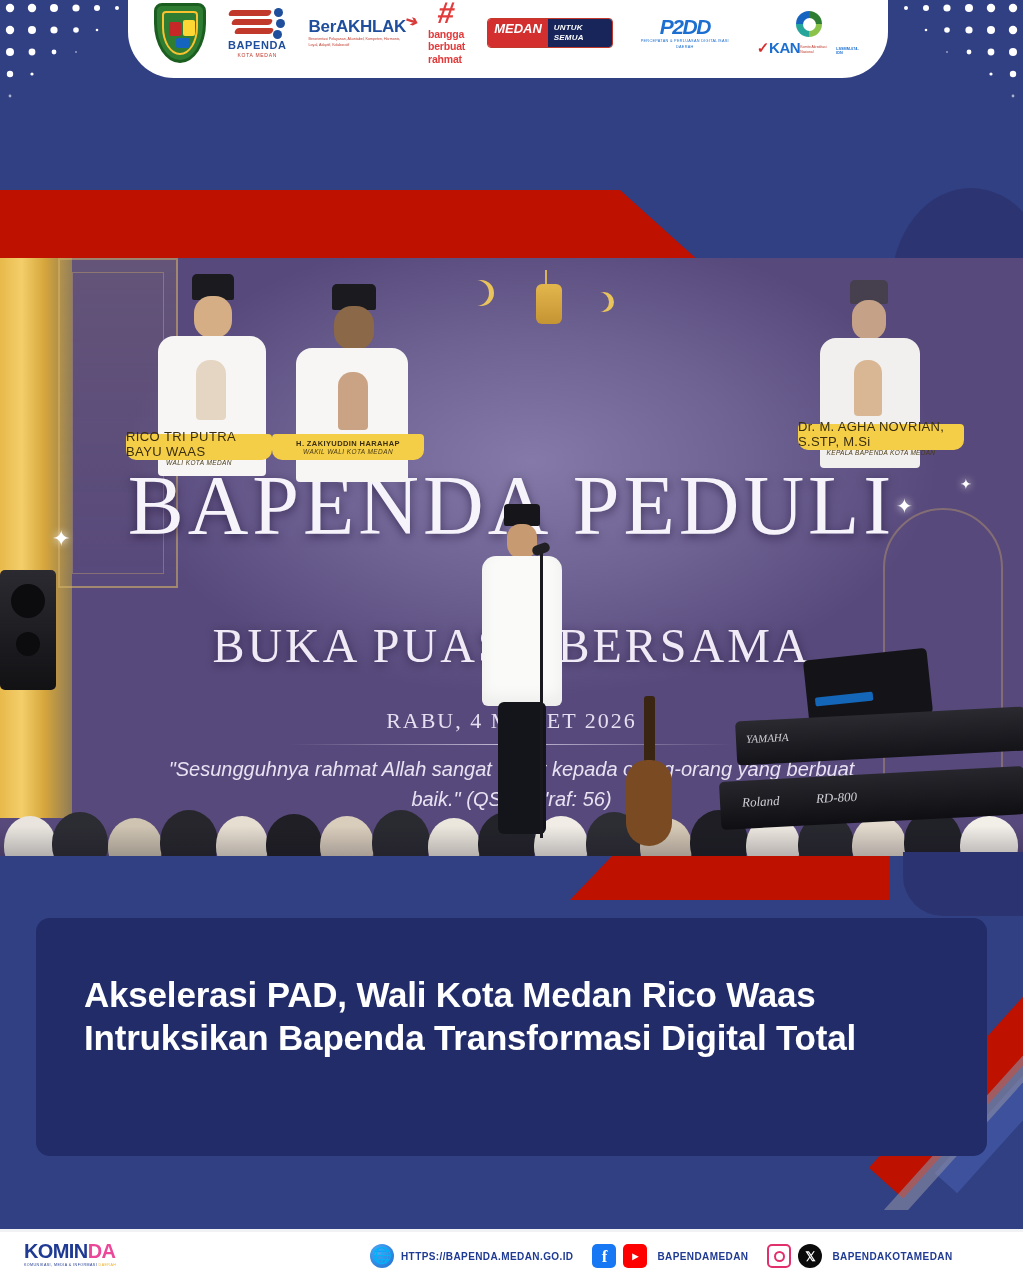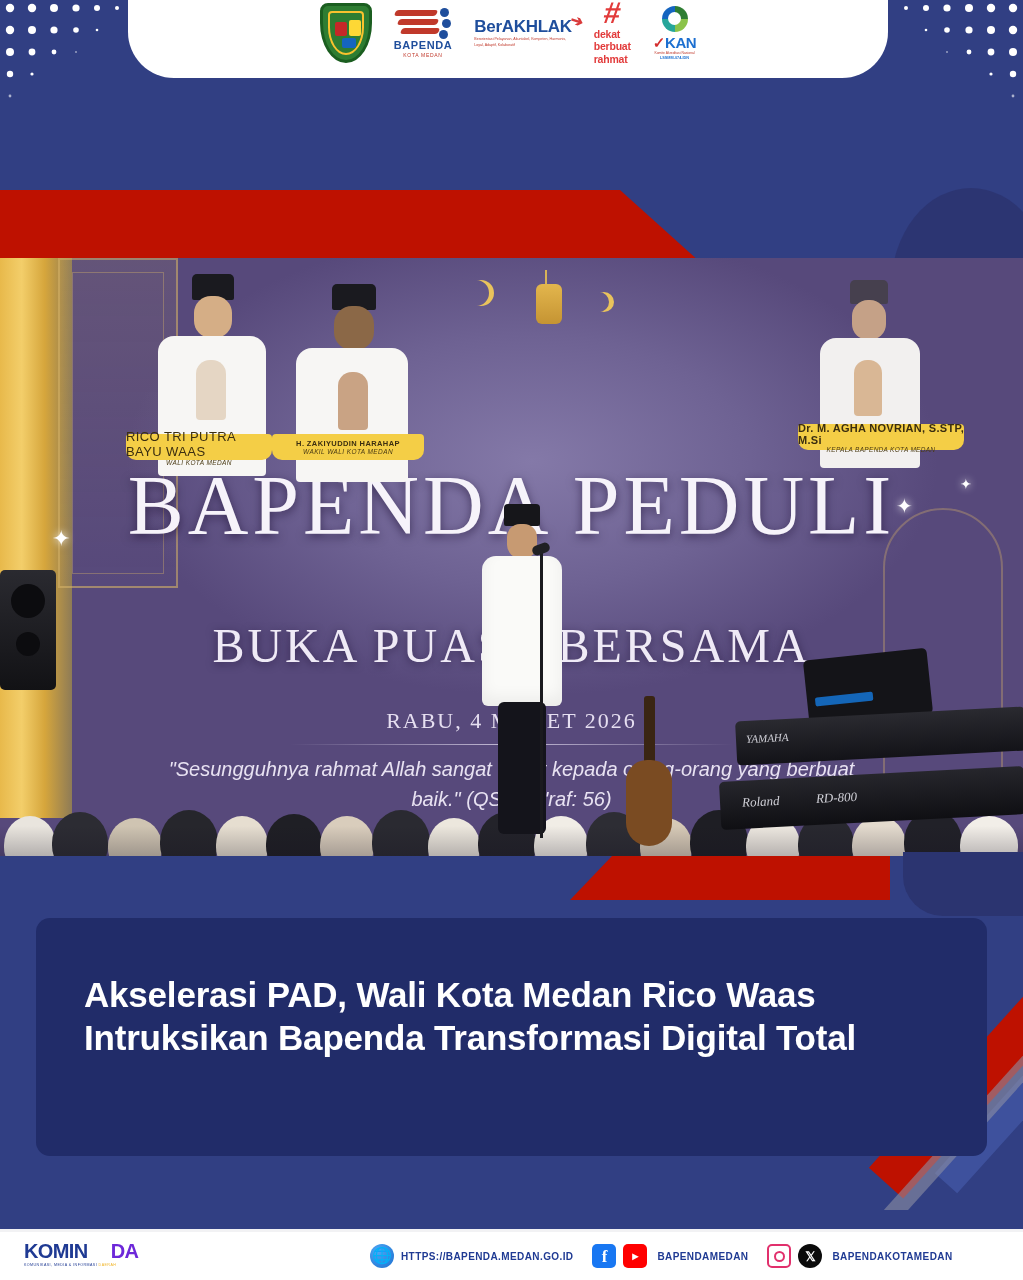--- a/index.html
+++ b/index.html
@@ -114,21 +114,21 @@
   .p2dd .p-top{ font-size:21px;font-weight:bold;color:#1C6FD0;letter-spacing:-1.5px;line-height:1;font-style:italic;}
   .p2dd .p-sub{ font-size:3.8px;color:#1C6FD0;letter-spacing:.3px;line-height:1.45;margin-top:2px;text-align:center;}
 
   .kan{ display:flex;align-items:center;gap:3px;}
   .kan .badge{
     width:26px;height:26px;border-radius:50%;
     background:conic-gradient(#2E7D32 0 25%, #8BC34A 0 50%, #26A69A 0 75%, #1565C0 0 100%);
     display:flex;align-items:center;justify-content:center;
   }
   .kan .badge em{ width:13px;height:13px;border-radius:50%;background:#fff;font-style:normal;}
-  .kan .ktxt{ display:flex;flex-direction:column;align-items:center;}
+  .kan .ktxt{ display:flex;flex-direction:row;align-items:flex-end;}
   .kan .ktxt .kt1{ font-size:15px;font-weight:bold;color:#1C6FD0;line-height:1;letter-spacing:-.4px;}
   .kan .ktxt .kt1 s{ color:#D32F2F;text-decoration:none;}
   .kan .ktxt .kt2{ font-size:3.4px;color:#C0392B;line-height:1.4;margin-top:1px;}
   .kan .ktxt .kt3{ font-size:3.8px;color:#1C6FD0;font-weight:bold;margin-top:1px;}
 
   
   .red-band{
     position:absolute; left:0; top:190px;
     width:700px; height:72px;
     background:#BE1100;
@@ -317,21 +317,21 @@
     display:flex;align-items:center;
     z-index:9;
   }
   .footer-rule{
     position:absolute;left:0;bottom:48px;width:1023px;height:3px;background:#F2F2F4;z-index:9;
   }
   .kominda{
     position:absolute;left:24px;top:9px;display:flex;flex-direction:column;align-items:flex-start;
   }
   .kominda .k1{ font-size:20px;font-weight:bold;letter-spacing:-.6px;line-height:1;color:#1F3A93;}
-  .kominda .k1 s{ color:#6d28d9;text-decoration:none;padding-left:23px;}
+  .kominda .k1 s{ color:#ec4899;text-decoration:none;}
   .kominda .k2{ font-size:3.6px;color:#1F3A93;letter-spacing:.45px;margin-top:2px;}
   .kominda .k2 s{ color:#F0B323;text-decoration:none;}
 
   .footer-center{
     position:absolute;left:370px;top:0;height:48px;
     display:flex;align-items:center;gap:9px;
   }
   .fi{ display:flex;align-items:center;gap:7px;}
   .f-text{ font-size:10px;font-weight:bold;color:#1F3A93;letter-spacing:.4px;}
 
@@ -421,27 +421,37 @@
     </div>
 
     <div class="logo-item berakhlak">
       <div class="b-top"><span>BerAKHLAK</span><em>➔</em></div>
       <div class="b-sub">Berorientasi Pelayanan, Akuntabel, Kompeten, Harmonis, Loyal, Adaptif, Kolaboratif</div>
     </div>
 
     <div class="logo-item bangga">
       <div class="hash">#</div>
       <div class="words">
-        <div>dekat</div>
+        <div>bangga</div>
         <div>berbuat</div>
         <div>rahmat</div>
       </div>
     </div>
 
-
+    <div class="logo-item">
+      <div class="medan-tag">
+        <div class="m1">MEDAN</div>
+        <div class="m2">UNTUK SEMUA</div>
+      </div>
+    </div>
+
+    <div class="logo-item p2dd">
+      <div class="p-top">P2DD</div>
+      <div class="p-sub">PERCEPATAN &amp; PERLUASAN DIGITALISASI DAERAH</div>
+    </div>
 
     <div class="logo-item kan">
       <div class="badge">
           <em></em>
         </div>
       <div class="ktxt">
         <div class="kt1"><s>✓</s><span>KAN</span></div>
         <div class="kt2">Komite Akreditasi Nasional</div>
         <div class="kt3">LSSMM-074-IDN</div>
       </div>
@@ -483,21 +493,21 @@
 
     <div style="position:absolute;left:126px;top:176px;width:146px;height:26px;background:#F4CE46;border-radius:4px 4px 10px 10px;z-index:7;display:flex;flex-direction:column;align-items:center;justify-content:center;">
       <div style="font-size:13px;font-weight:normal;color:#3B2E10;letter-spacing:.4px;">RICO TRI PUTRA BAYU WAAS</div>
       <div style="font-size:6.5px;font-style:italic;color:#4A3A14;letter-spacing:.4px;">WALI KOTA MEDAN</div>
     </div>
     <div style="position:absolute;left:272px;top:176px;width:152px;height:26px;background:#F4CE46;border-radius:4px 4px 10px 10px;z-index:7;display:flex;flex-direction:column;align-items:center;justify-content:center;">
       <div style="font-size:7.5px;font-weight:bold;color:#3B2E10;letter-spacing:.4px;">H. ZAKIYUDDIN HARAHAP</div>
       <div style="font-size:6.5px;font-style:italic;color:#4A3A14;letter-spacing:.4px;">WAKIL WALI KOTA MEDAN</div>
     </div>
     <div style="position:absolute;left:798px;top:166px;width:166px;height:26px;background:#F4CE46;border-radius:4px 4px 10px 10px;z-index:7;display:flex;flex-direction:column;align-items:center;justify-content:center;">
-      <div style="font-size:11px;font-weight:bold;color:#3B2E10;letter-spacing:.3px;">Dr. M. AGHA NOVRIAN, S.STP, M.Si</div>
+      <div style="font-size:13px;font-weight:normal;color:#3B2E10;letter-spacing:.3px;">Dr. M. AGHA NOVRIAN, S.STP, M.Si</div>
       <div style="font-size:6.5px;font-style:italic;color:#4A3A14;letter-spacing:.3px;">KEPALA BAPENDA KOTA MEDAN</div>
     </div>
 
     <div class="hero-title">BAPENDA PEDULI</div>
     <div class="hero-sub">BUKA PUASA BERSAMA</div>
     <div class="hero-date">RABU, 4 MARET 2026</div>
     <div class="hero-rule"></div>
     <div class="hero-quote">"Sesungguhnya rahmat Allah sangat dekat kepada orang-orang yang berbuat baik." (QS Al-A'raf: 56)</div>
 
     <div class="speaker-box">

